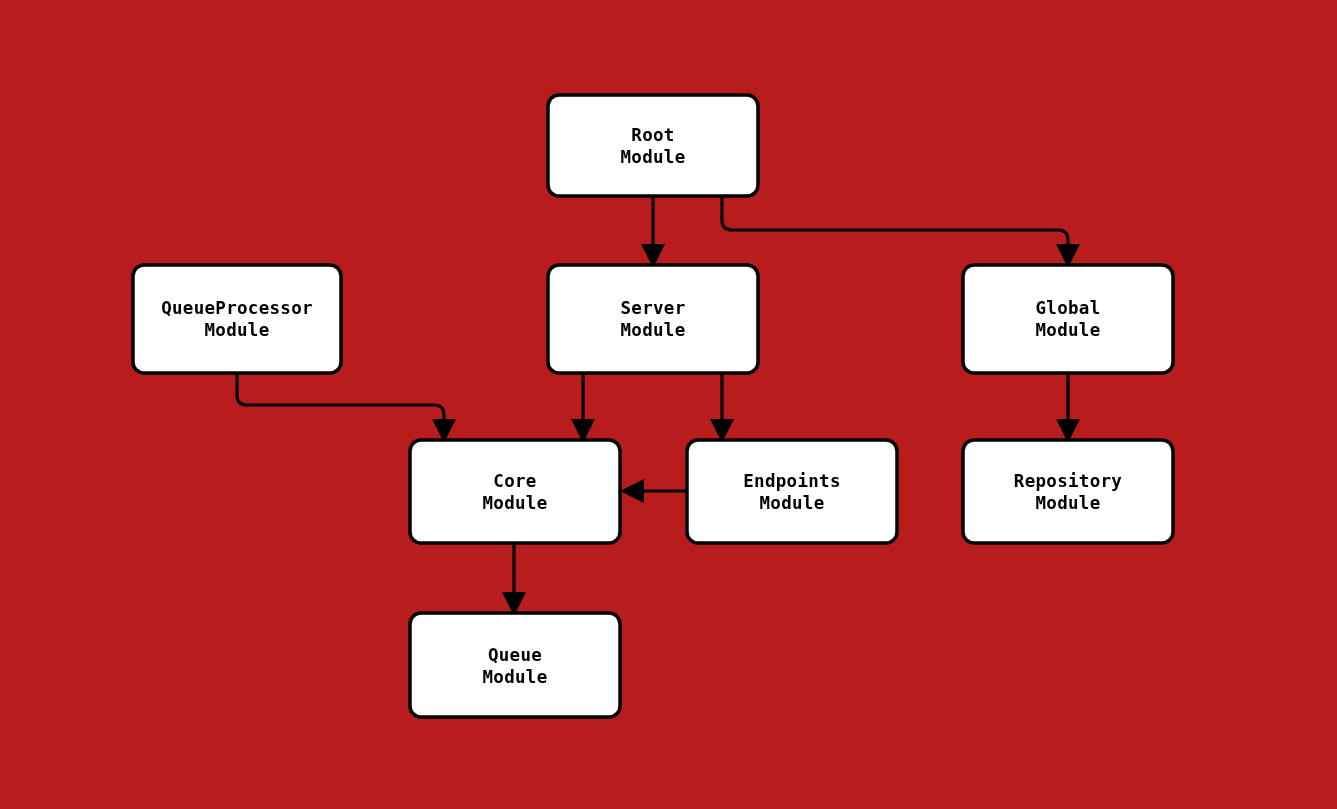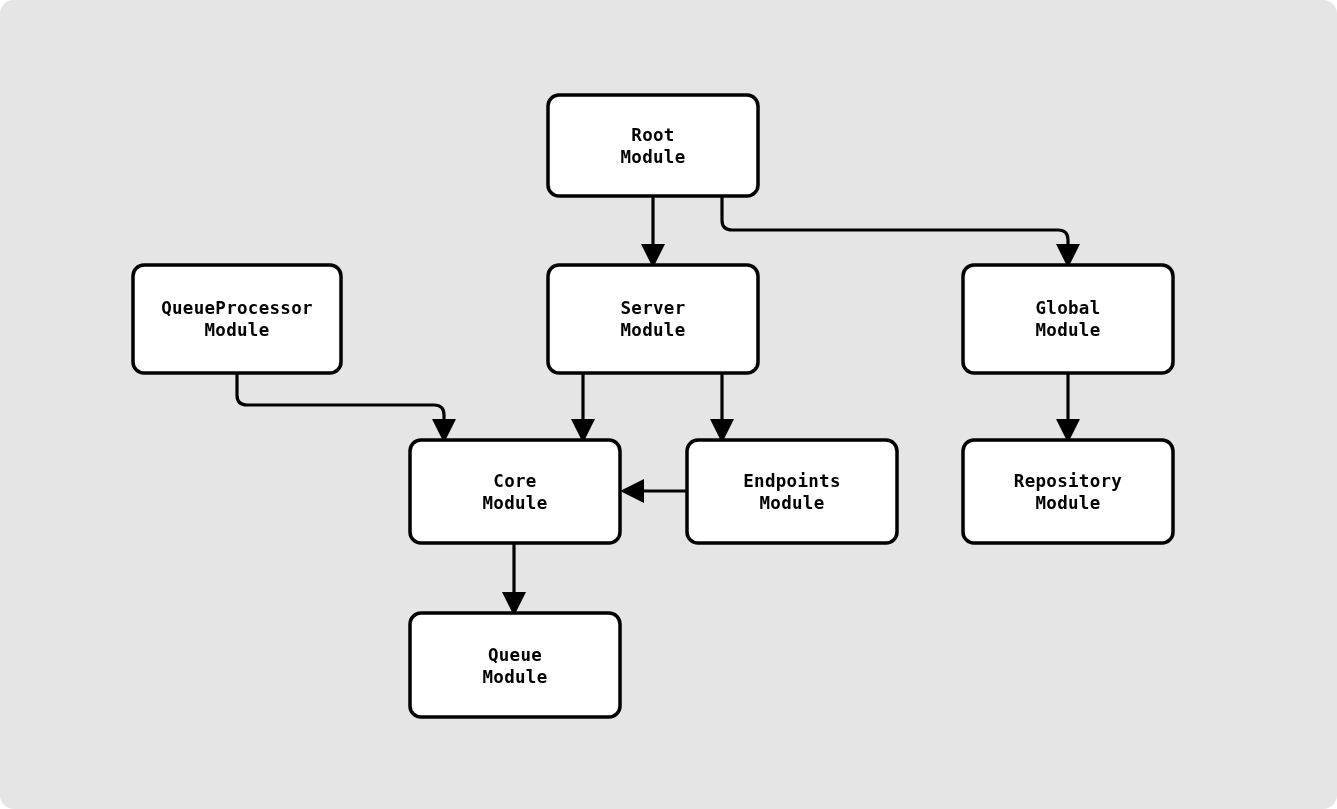--- a/index.html
+++ b/index.html
@@ -10,22 +10,21 @@
   body {
     width: 1337px;
     height: 809px;
     overflow: hidden;
     font-family: "DejaVu Sans Mono", "Liberation Mono", monospace;
   }
   #diagram-root {
     position: relative;
     width: 1337px;
     height: 809px;
-    background: #e5e5e5;
-    border-radius: 14px;
+    background: #b91c1c;
   }
   svg#module-graph {
     display: block;
     width: 1337px;
     height: 809px;
   }
   .node-box {
     fill: #ffffff;
     stroke: #000000;
     stroke-width: 3.5;

